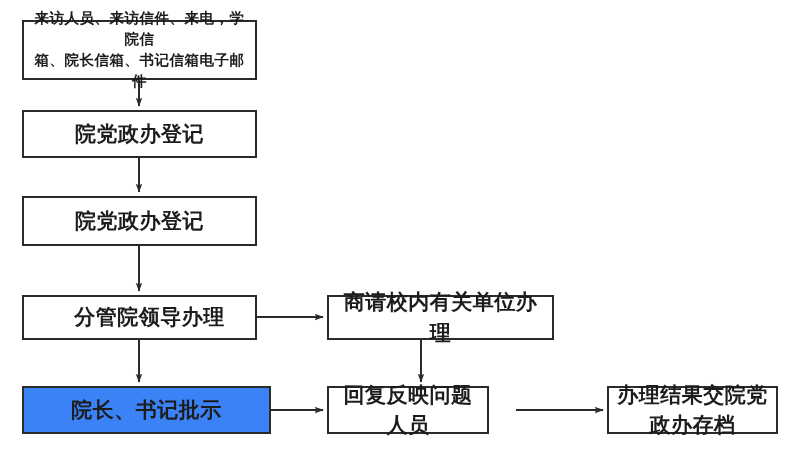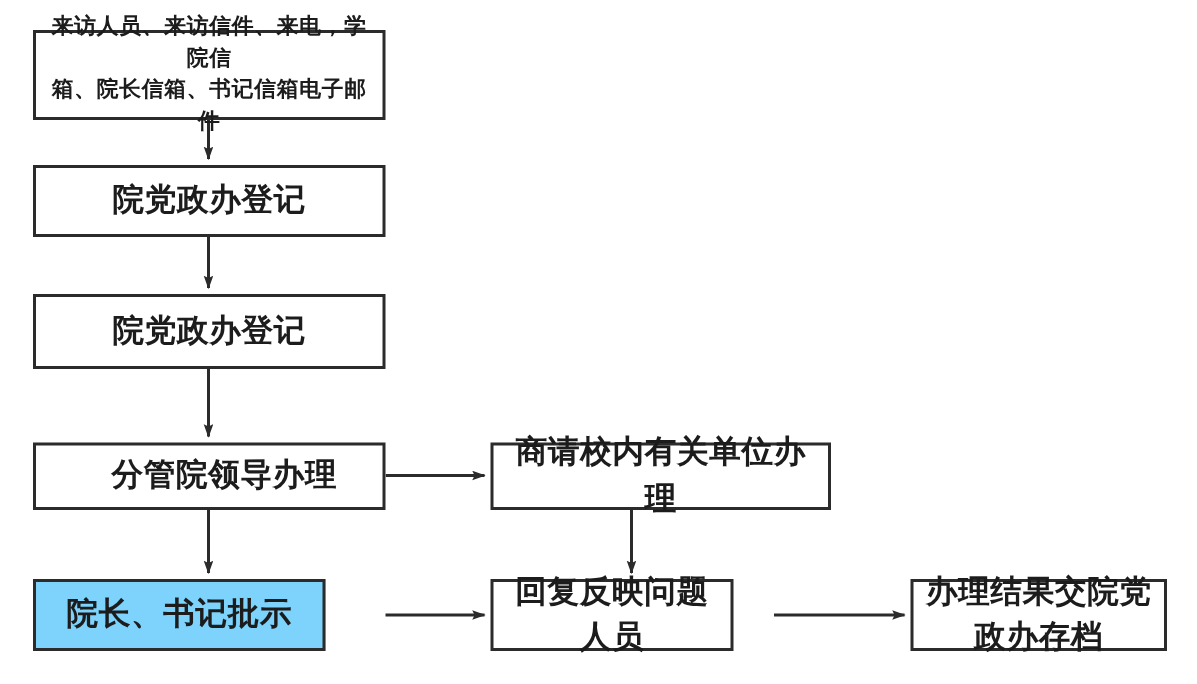--- a/index.html
+++ b/index.html
@@ -80,21 +80,21 @@
       </div>
       <div class="node" style="left: 22px; top: 196px; width: 235px; height: 50px; border-color: rgb(43, 43, 43); background: rgb(255, 255, 255);">
         <div class="node-label" style="color: rgb(28, 28, 28);">院党政办登记</div>
       </div>
       <div class="node" style="left: 22px; top: 295px; width: 235px; height: 45px; border-color: rgb(43, 43, 43); background: rgb(255, 255, 255); padding-left: 20px;">
         <div class="node-label" style="color: rgb(28, 28, 28);">分管院领导办理</div>
       </div>
       <div class="node" style="left: 327px; top: 295px; width: 227px; height: 45px; border-color: rgb(43, 43, 43); background: rgb(255, 255, 255);">
         <div class="node-label" style="color: rgb(28, 28, 28);">商请校内有关单位办理</div>
       </div>
-      <div class="node" style="left: 22px; top: 386px; width: 195px; height: 48px; border-color: rgb(43, 43, 43); background: #7dd3fc;">
+      <div class="node" style="left: 22px; top: 386px; width: 249px; height: 48px; border-color: rgb(43, 43, 43); background: #3b82f6;">
         <div class="node-label" style="color: rgb(28, 28, 28);">院长、书记批示</div>
       </div>
       <div class="node" style="left: 327px; top: 386px; width: 162px; height: 48px; border-color: rgb(43, 43, 43); background: rgb(255, 255, 255);">
         <div class="node-label" style="color: rgb(28, 28, 28);">回复反映问题人员</div>
       </div>
       <div class="node" style="left: 607px; top: 386px; width: 171px; height: 48px; border-color: rgb(43, 43, 43); background: rgb(255, 255, 255);">
         <div class="node-label" style="color: rgb(28, 28, 28);">办理结果交院党政办存档</div>
       </div>
     </div>
 </div>

